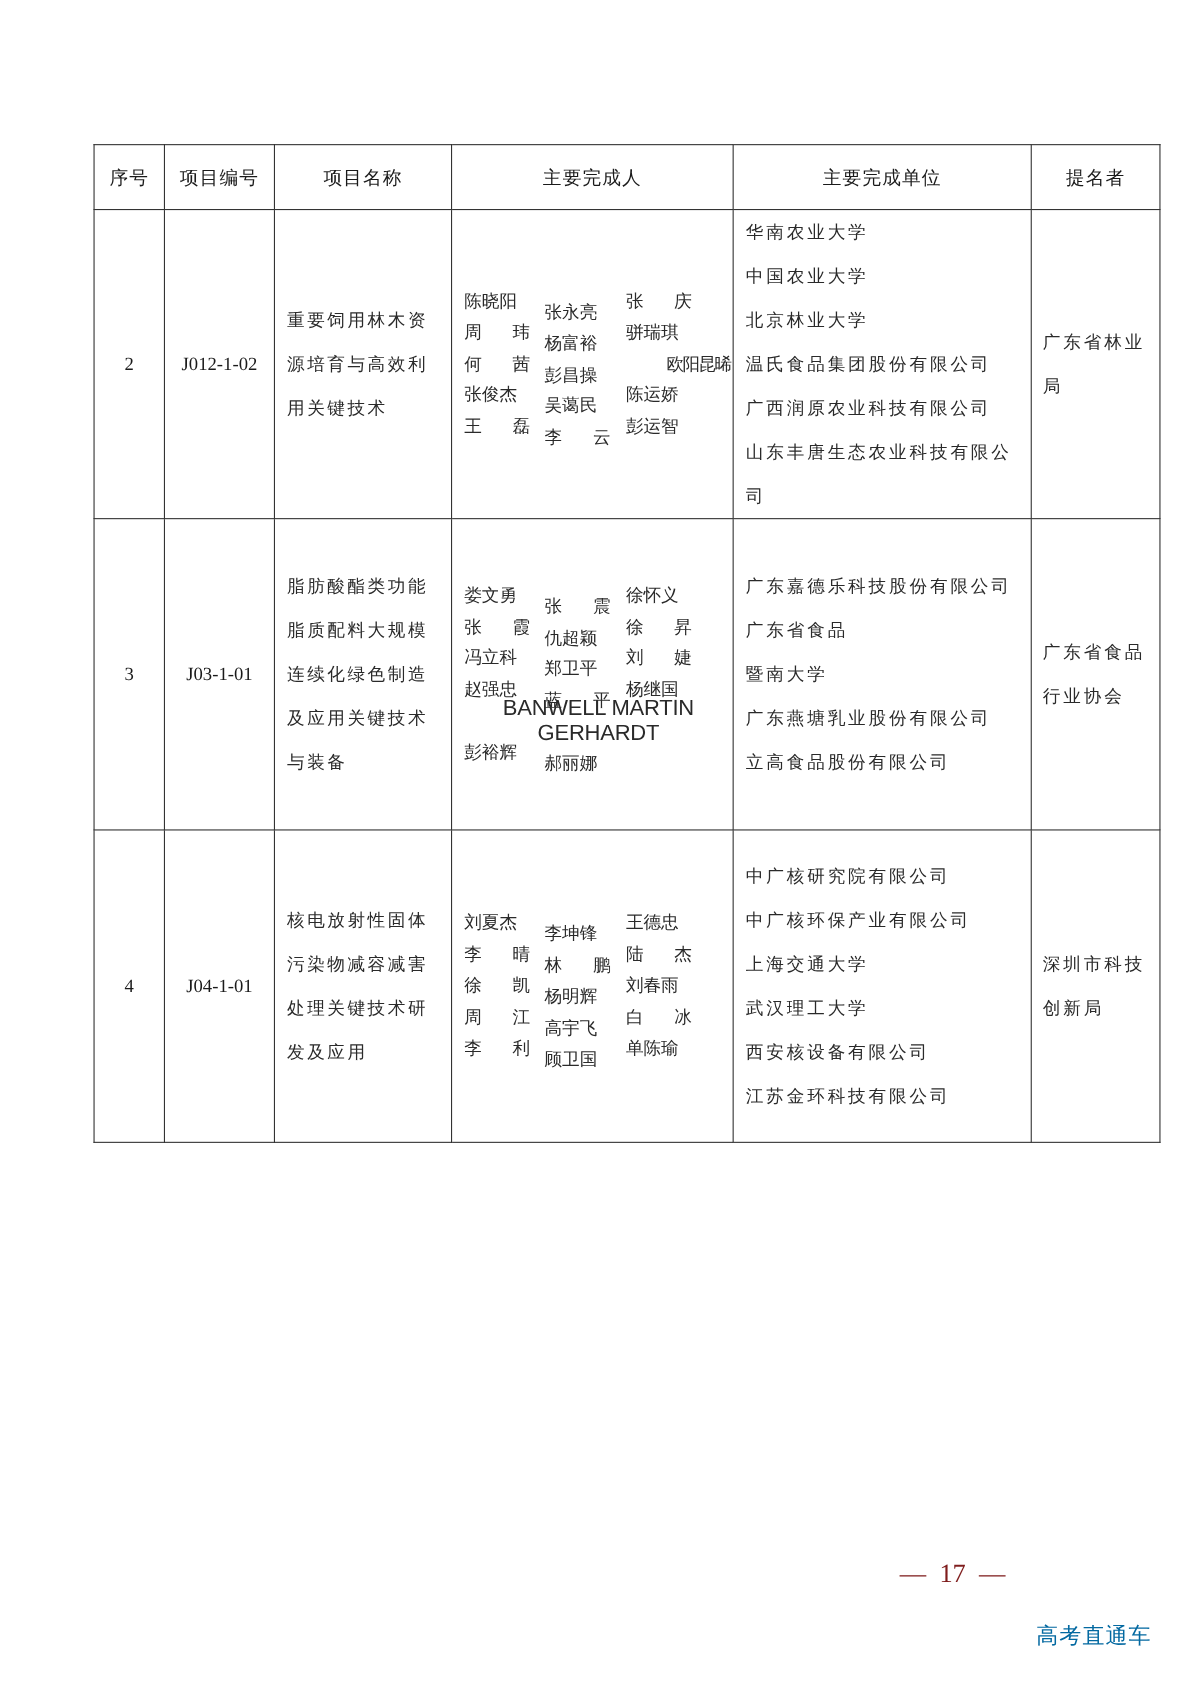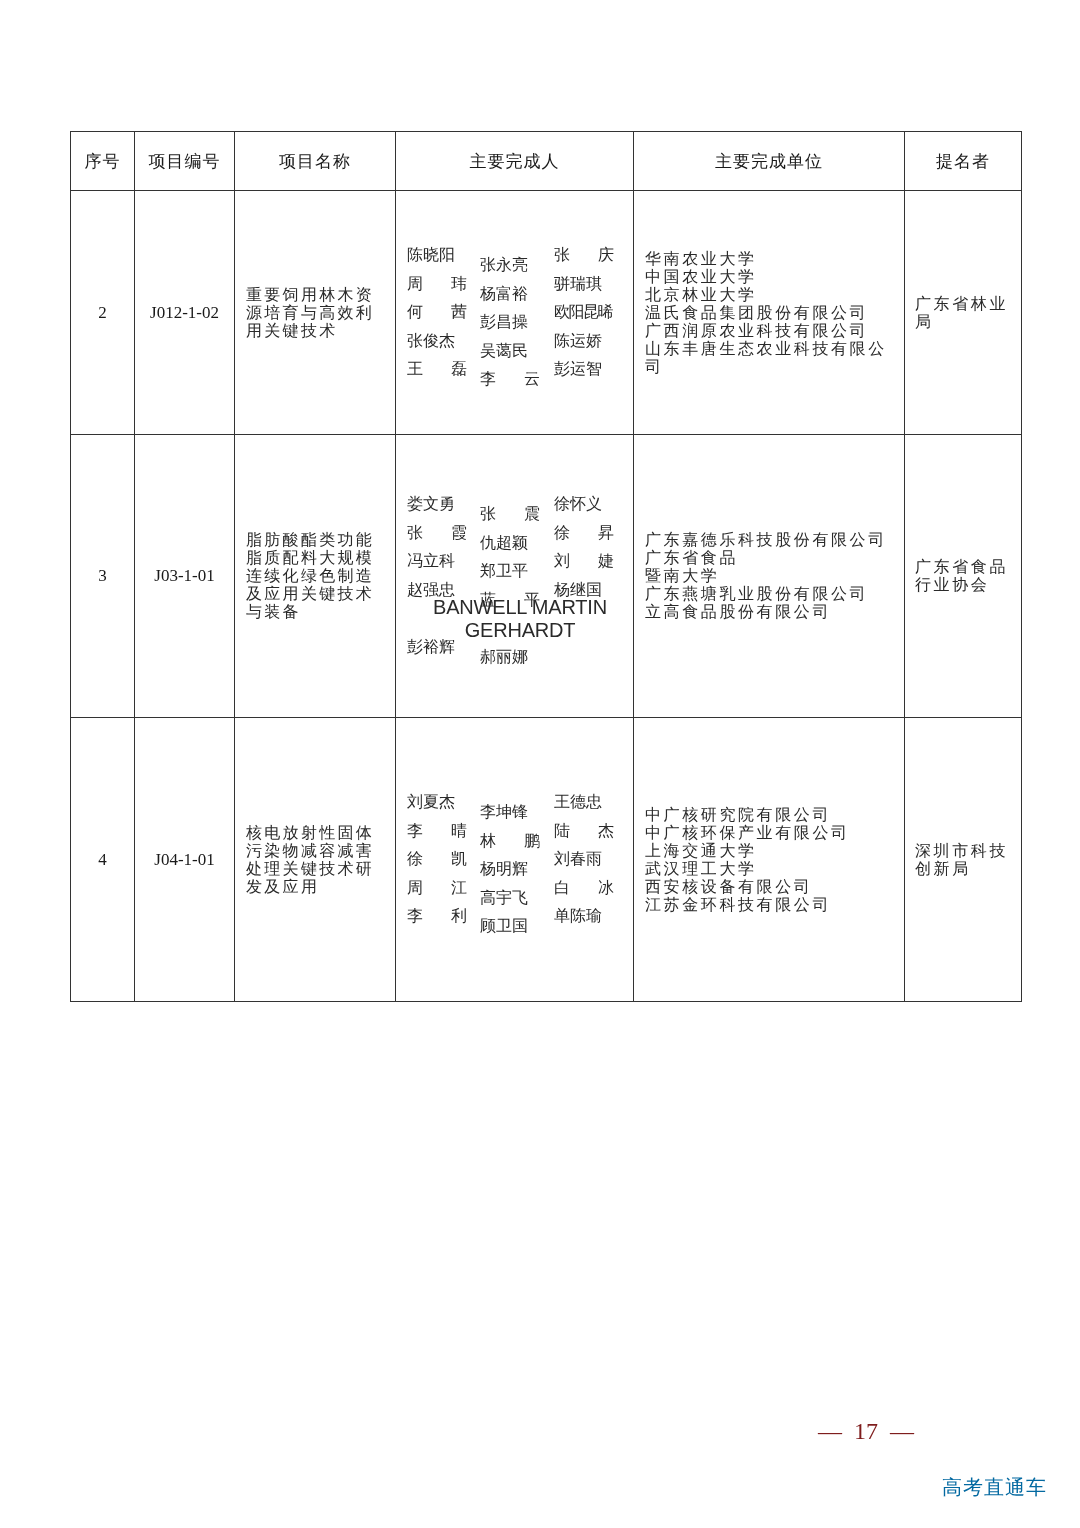--- a/index.html
+++ b/index.html
@@ -2,21 +2,21 @@
 <html><head>
 <meta charset="utf-8">
 <style>
   html, body { margin: 0; padding: 0; background: #ffffff; }
   body {
     width: 1080px; height: 1528px; position: relative; overflow: hidden;
     font-family: "DejaVu Serif", "Liberation Serif", serif;
     color: #1a1a1a;
   }
   .page-table {
-    position: absolute; left: 70px; top: 131px;
+    position: absolute; left: 85px; top: 131px;
     border-collapse: collapse; table-layout: fixed;
   }
   .page-table td, .page-table th {
     border: 1.5px solid #333;
     padding: 0;
     font-weight: normal;
     vertical-align: middle;
   }
   .page-table th {
     height: 58px;
@@ -27,21 +27,21 @@
   }
   .c-no { width: 63px; text-align: center; font-family: "Liberation Serif", serif; font-size: 17px; }
   .c-code { width: 99px; text-align: center; font-family: "Liberation Serif", serif; font-size: 17px; }
   .c-name { width: 160px; }
   .c-people { width: 226px; }
   .c-units { width: 270px; }
   .c-nom { width: 116px; }
   .cell-text {
     font-family: "DejaVu Sans", "Liberation Sans", sans-serif;
     font-size: 16px;
-    line-height: 18px;
+    line-height: 40px;
     letter-spacing: 2.3px;
     color: #2a2a2a;
     white-space: pre-line;
   }
   .name-cell .cell-text { padding: 0 10px 0 11px; }
   .units-cell .cell-text { padding: 0 8px 0 11px; letter-spacing: 2.6px; }
   .nom-cell .cell-text { padding: 0 8px 0 10px; letter-spacing: 2.6px; }
   .people-cell { padding-left: 11px !important; }
   .people-row { display: flex; height: 28.5px; align-items: center;
     font-family: "DejaVu Sans", "Liberation Sans", sans-serif; font-size: 16px; color: #2a2a2a; }
@@ -104,21 +104,21 @@
               </span>
               <span class="person">杨富裕</span>
               <span class="person">骈瑞琪</span>
             </div>
             <div class="people-row">
               <span class="person">
                 <span>何</span>
                 <span>茜</span>
               </span>
               <span class="person">彭昌操</span>
-              <span class="person" style="letter-spacing: -1.5px;">欧阳昆晞</span>
+              <span class="person" style="letter-spacing: -1.5px; margin-left: 37px;">欧阳昆晞</span>
             </div>
             <div class="people-row">
               <span class="person">张俊杰</span>
               <span class="person">吴蔼民</span>
               <span class="person">陈运娇</span>
             </div>
             <div class="people-row">
               <span class="person">
                 <span>王</span>
                 <span>磊</span>

